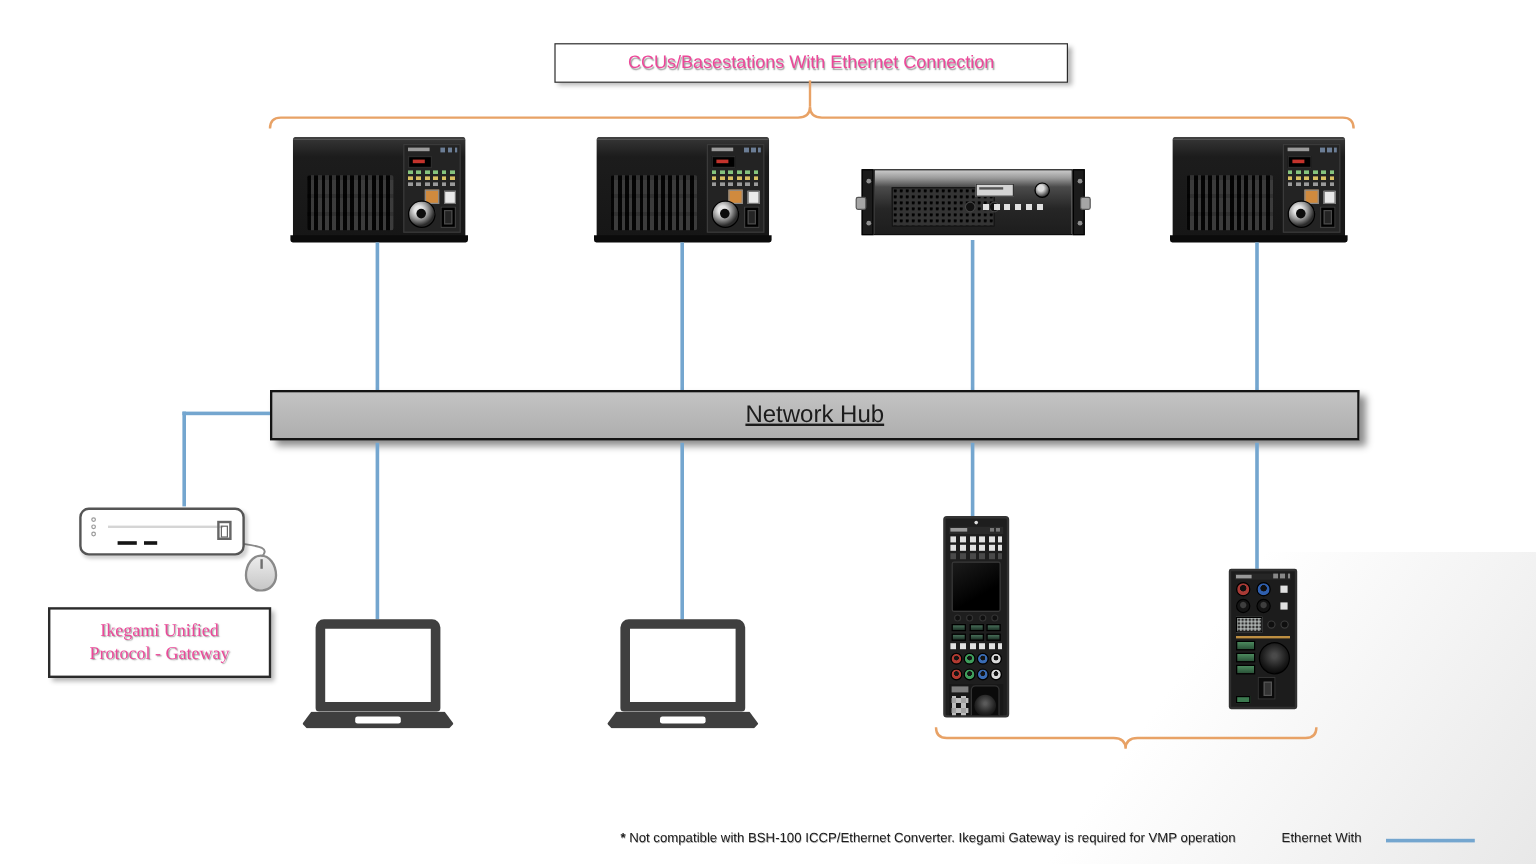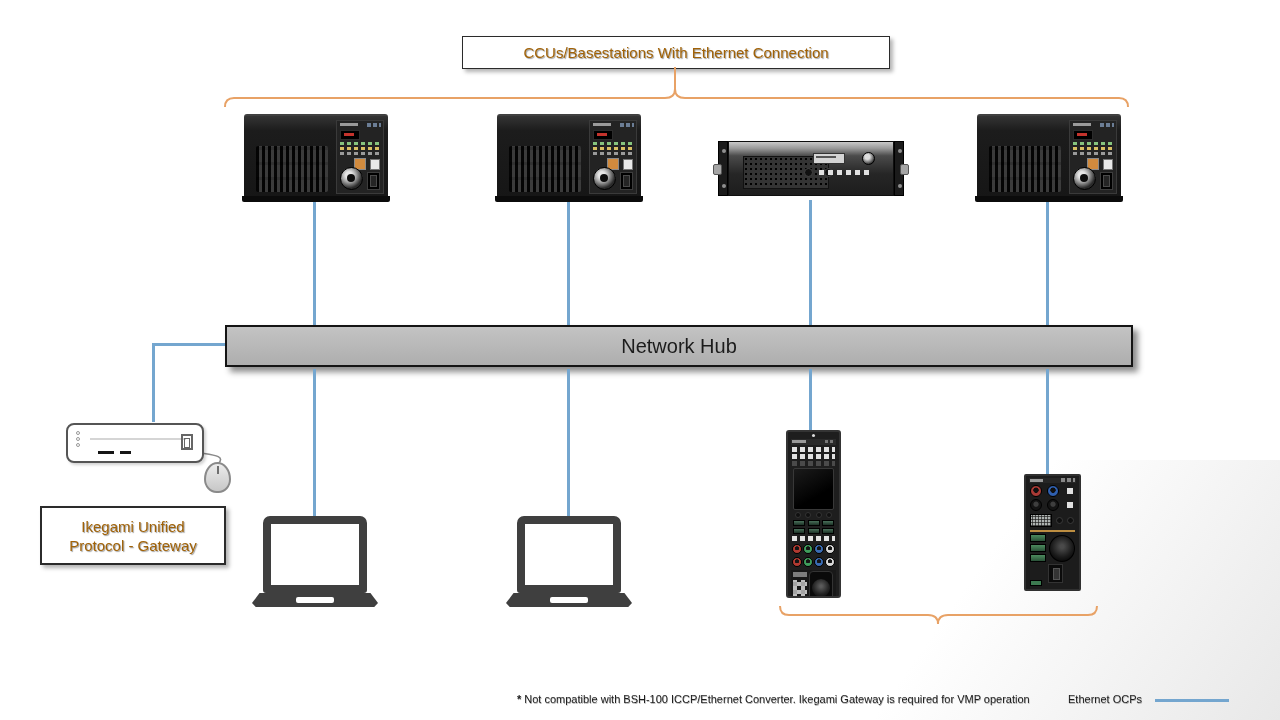--- a/index.html
+++ b/index.html
@@ -4,39 +4,39 @@
 <style>
   html,body{margin:0;padding:0;background:#fff;}
   .canvas{position:relative;width:1280px;height:720px;background:#ffffff;overflow:hidden;
           font-family:"Liberation Sans",sans-serif;color:#222;}
   .wash{position:absolute;right:0;bottom:0;width:560px;height:260px;
         background:linear-gradient(305deg,#e8e8e8 0%,rgba(255,255,255,0) 55%);}
   
   .labelbox{position:absolute;background:#fff;border:2px solid #2b2b2b;
             display:flex;flex-direction:column;align-items:center;justify-content:center;
             box-shadow:3px 3px 4px rgba(0,0,0,0.30);
-            color:#a16207;text-align:center;
+            color:#ec4899;text-align:center;
             text-shadow:1px 1px 1px rgba(140,140,140,0.85);}
   .labelbox .l1{font-size:15px;line-height:19px;}
   .thin{border-width:1.5px;}
   
   .eth{position:absolute;background:var(--ethernet-line,#74a6cf);}
   .eth.v{width:3px;}
   .eth.h{height:3px;}
   
   svg.overlay{position:absolute;left:0;top:0;pointer-events:none;}
   .bracket{fill:none;stroke:var(--bracket,#e8a266);stroke-width:2;}
   .cable{fill:none;stroke:#8a8a8a;stroke-width:1.6;}
   
   .hub{position:absolute;left:225px;top:325px;width:908px;height:42px;
        background:linear-gradient(180deg,#c3c3c3,#aeaeae);
        border:2px solid #141414;box-sizing:border-box;
        box-shadow:5px 5px 6px rgba(0,0,0,0.45);
        display:flex;align-items:center;justify-content:center;
-       font-size:20px;color:#1c1c1c;}
+       font-size:20px;color:#1c1c1c;text-decoration:underline;}
   
   .ccu{position:absolute;width:144px;height:88px;}
   .ccu-body{position:absolute;left:0;right:0;top:0;bottom:5px;
             background:linear-gradient(180deg,#343434 0%,#1c1c1c 18%,#161616 100%);
             border-radius:3px 3px 0 0;border-top:2px solid #404040;box-sizing:border-box;}
   .ccu-vents{position:absolute;left:12px;top:30px;width:72px;height:46px;
              background:
                repeating-linear-gradient(90deg, rgba(0,0,0,.9) 0 3px, rgba(70,70,70,.6) 3px 6px),
                repeating-linear-gradient(0deg, transparent 0 12px, #151515 12px 15px),
                #2c2c2c;border-radius:2px;}
@@ -284,21 +284,21 @@
         <i></i>
         <i></i>
       </div>
     <div class="gw-line"></div>
     <div class="gw-dash1"></div>
       <div class="gw-dash2"></div>
     <div class="gw-btn"></div>
   </div>
   <div class="mouse"></div>
 
-  <div class="labelbox" style="left:40px;top:506px;width:182px;height:55px;">
+  <div class="labelbox" style="left:40px;top:506px;width:182px;height:55px;font-family:Liberation Serif, serif;">
     <div class="l1">Ikegami Unified</div>
     <div class="l1">Protocol - Gateway</div>
   </div>
 
   <div class="laptop" style="left:252px;top:516px;">
     <div class="lap-screen"></div>
     <div class="lap-base"></div>
     <div class="lap-notch"></div>
   </div>
   <div class="laptop" style="left:506px;top:516px;">
@@ -379,15 +379,15 @@
       <div class="joy2"></div>
     </div>
     <div class="fader"></div>
     <div class="ocp2-foot"></div>
   </div>
 
 
   <div class="footnote">
     <b>*</b><span>Not compatible with BSH-100 ICCP/Ethernet Converter. Ikegami Gateway is required for VMP operation</span>
   </div>
-  <div class="legend">Ethernet OCPs</div>
+  <div class="legend">Ethernet With</div>
   <div class="legend-line"></div>
 </div>
 
 </body></html>

